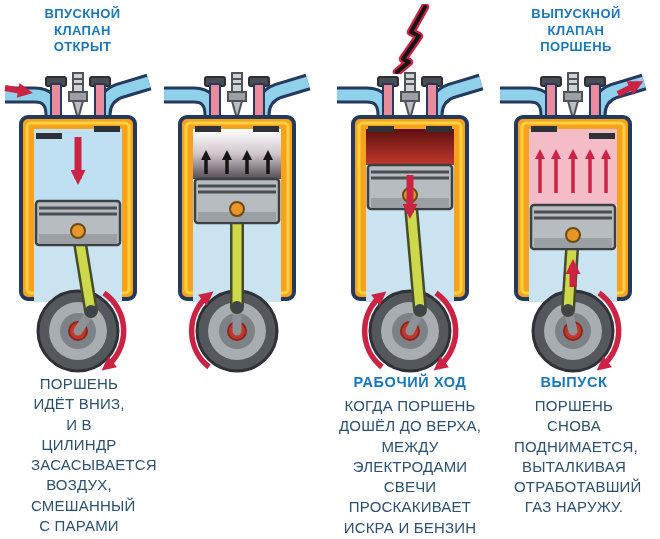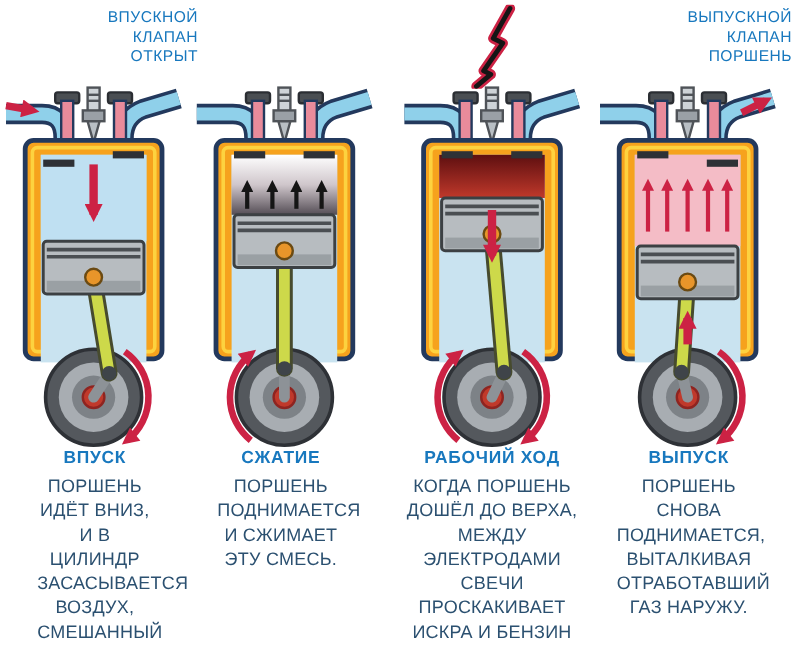--- a/index.html
+++ b/index.html
@@ -1,19 +1,19 @@
 <!DOCTYPE html>
 <html><head>
 <meta charset="utf-8">
 <style>
   *{margin:0;padding:0;box-sizing:border-box}
   body{font-family:"Liberation Sans",sans-serif;background:#ffffff}
   .page{position:relative;width:660px;height:539px;background:#fff;overflow:hidden}
-  .toplabel{position:absolute;top:6px;text-align:right;white-space:pre-line;color:#1878be;
-    font-weight:normal;font-size:13px;line-height:1.28;letter-spacing:.4px}
+  .toplabel{position:absolute;top:6px;text-align:center;white-space:pre-line;color:#1878be;
+    font-weight:bold;font-size:13px;line-height:1.28;letter-spacing:.4px}
   .l1{left:0;width:165px}
   .l23{left:215px;width:210px}
   .l4{left:492px;width:168px}
   .lightning{position:absolute;left:392px;top:4px}
   .eng{position:absolute;top:73px;overflow:visible}
   .e1{left:3px}.e2{left:162px}.e3{left:335px}.e4{left:498px}
   .caption{position:absolute;top:374px;text-align:center}
   .c1{left:0;width:158px}.c2{left:158px;width:152px}.c3{left:316px;width:188px}.c4{left:496px;width:156px}
   .cap-title{color:#1878be;font-size:14.5px;font-weight:bold;letter-spacing:.6px;margin-bottom:6px}
   .cap-desc{color:#2b5070;font-size:15px;font-weight:normal;line-height:1.35;letter-spacing:.2px;margin:0 auto}
@@ -228,26 +228,21 @@
     </g>
     <g>
       <use href="#piston-def" y="132"></use>
       <circle cx="75" cy="162" r="7" fill="#e8952a" stroke="#6b4a12" stroke-width="2"></circle>
     </g>
     <line class="flow" x1="75" y1="214" x2="75" y2="192" marker-end="url(#ahBig)"></line>
     <line class="flow6" x1="120" y1="21" x2="140" y2="11" marker-end="url(#ahBig)"></line>
   </svg>
 
   <div class="caption c1">
-    <div class="cap-title">ВПУСК</div>
     <div class="cap-desc d1">ПОРШЕНЬ ИДЁТ ВНИЗ, И В ЦИЛИНДР ЗАСАСЫВАЕТСЯ ВОЗДУХ, СМЕШАННЫЙ С ПАРАМИ БЕНЗИНА.</div>
-  </div>
-  <div class="caption c2">
-    <div class="cap-title">СЖАТИЕ</div>
-    <div class="cap-desc d2">ПОРШЕНЬ ПОДНИМАЕТСЯ И СЖИМАЕТ ЭТУ СМЕСЬ.</div>
   </div>
   <div class="caption c3">
     <div class="cap-title">РАБОЧИЙ ХОД</div>
     <div class="cap-desc d3">КОГДА ПОРШЕНЬ ДОШЁЛ ДО ВЕРХА, МЕЖДУ ЭЛЕКТРОДАМИ СВЕЧИ ПРОСКАКИВАЕТ ИСКРА И БЕНЗИН ВСПЫХИВАЕТ. ОБРАЗУЕТСЯ МНОГО ГОРЯЧЕГО ГАЗА, КОТОРЫЙ РАСШИРЯЕТСЯ И ТОЛКАЕТ ПОРШЕНЬ ВНИЗ.</div>
   </div>
   <div class="caption c4">
     <div class="cap-title">ВЫПУСК</div>
     <div class="cap-desc d4">ПОРШЕНЬ СНОВА ПОДНИМАЕТСЯ, ВЫТАЛКИВАЯ ОТРАБОТАВШИЙ ГАЗ НАРУЖУ.</div>
   </div>
 

